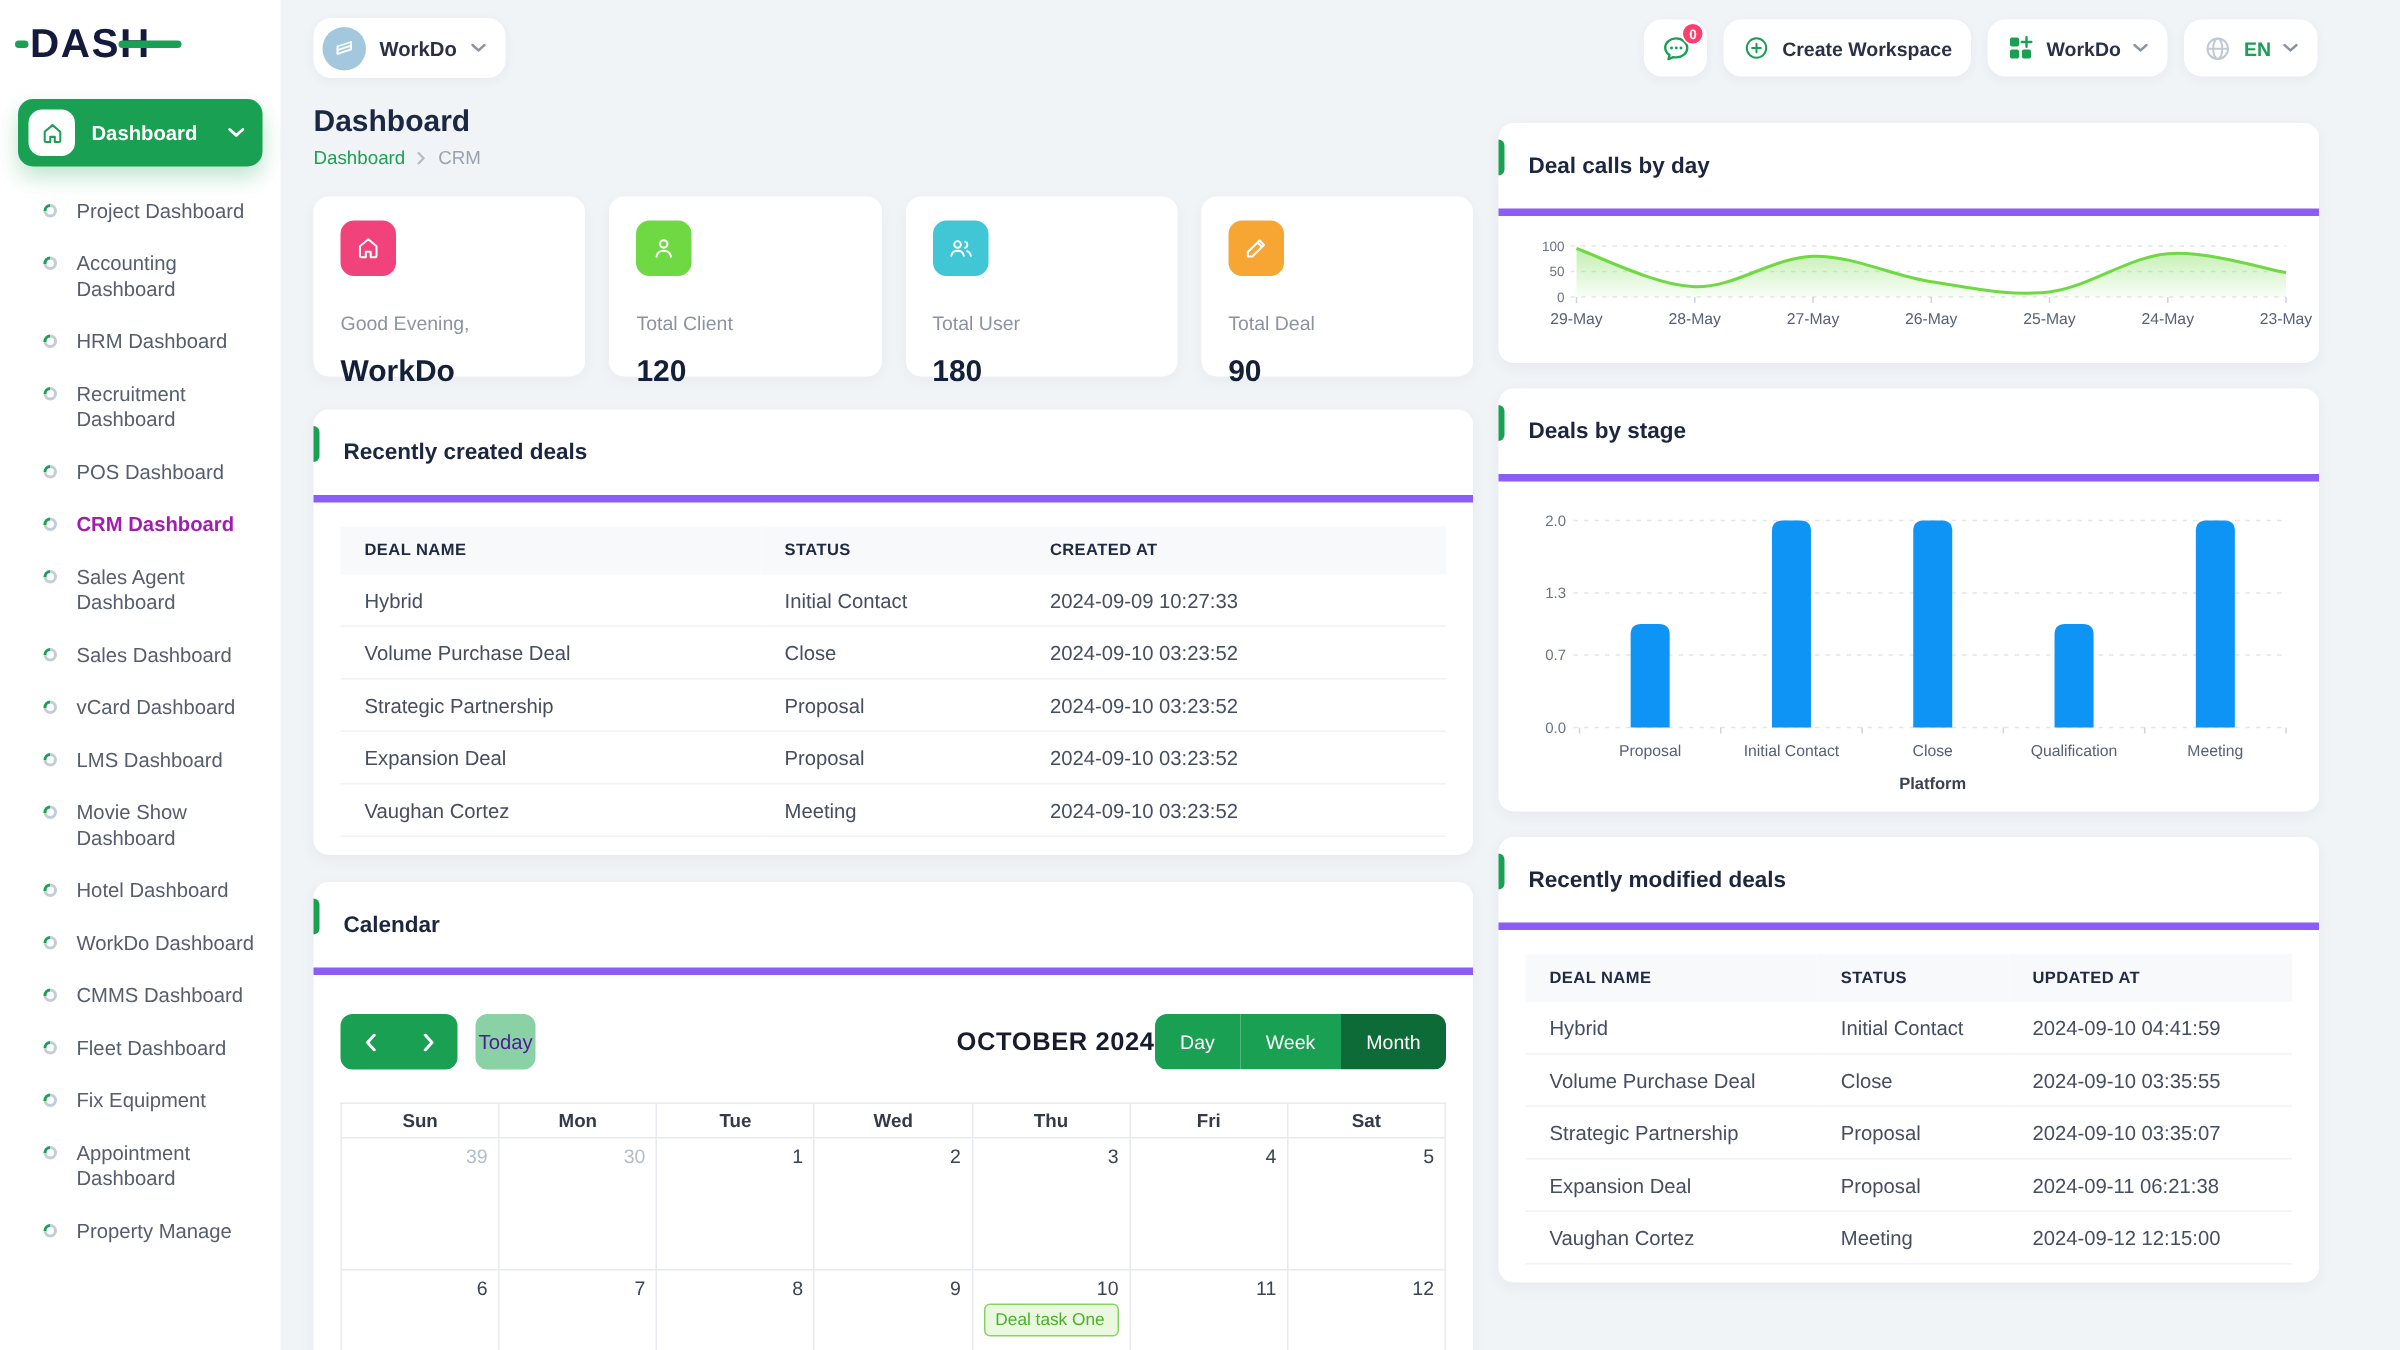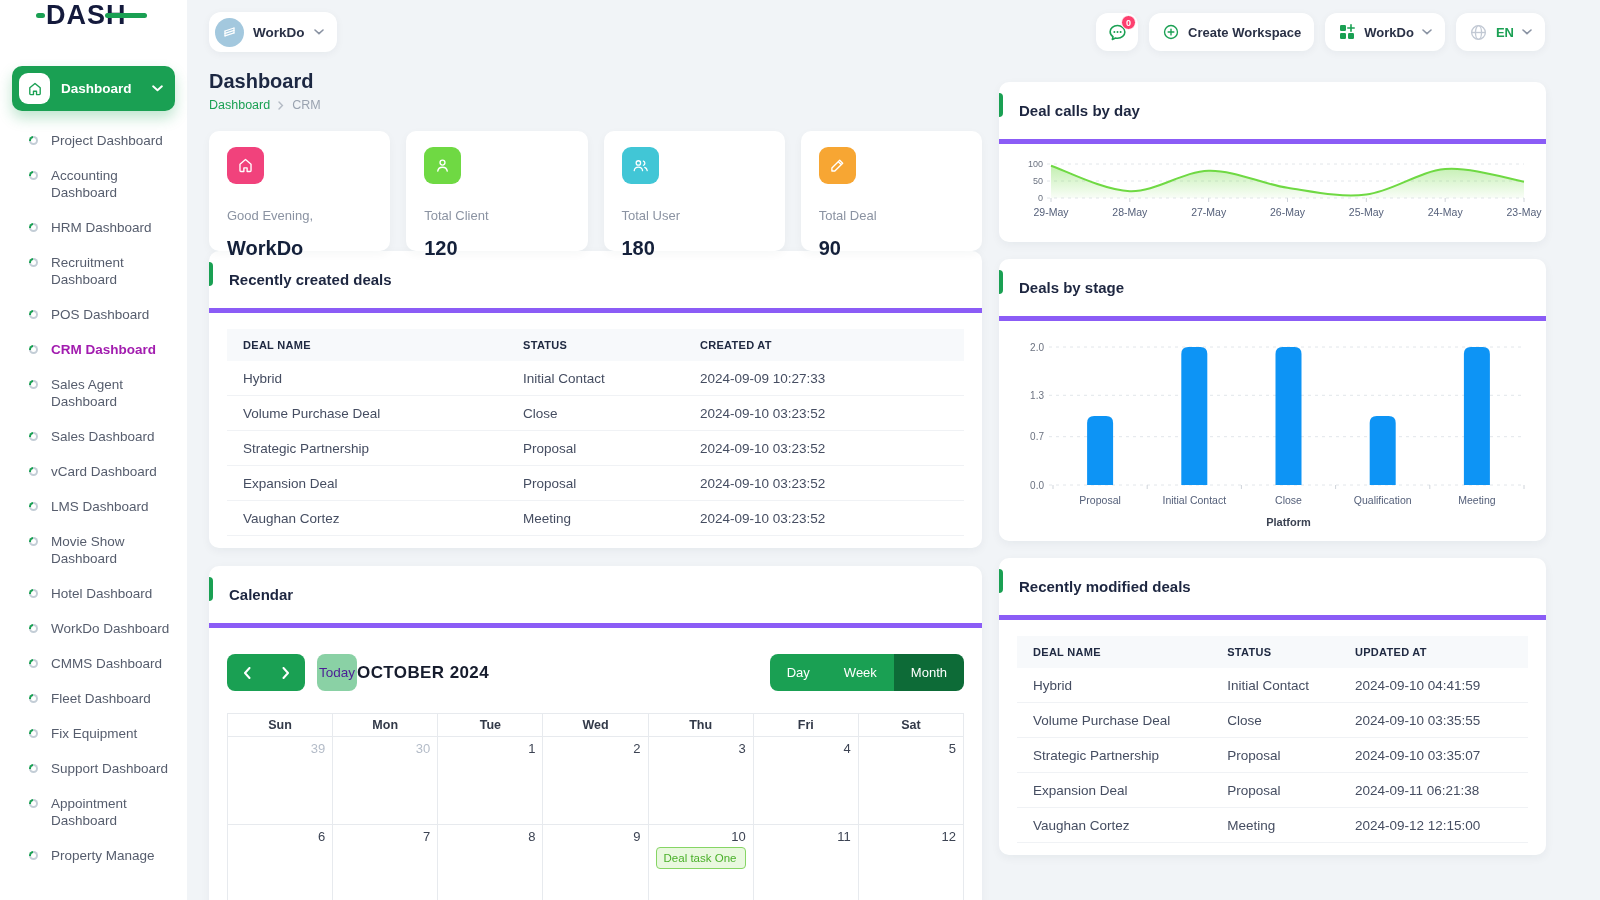--- a/index.html
+++ b/index.html
@@ -1,21 +1,21 @@
 <!DOCTYPE html>
 <html><head>
 <meta charset="utf-8">
 <style>
   * { box-sizing: border-box; margin: 0; padding: 0; }
   html,body { width:1600px; height:900px; overflow:hidden; }
   body { font-family:"Liberation Sans", sans-serif; background:#f1f4f7; color:#39415a; }
 
   
   .sidebar { position:fixed; left:0; top:0; width:187px; height:900px; background:#fff; z-index:5; }
-  .logo { height:58px; display:flex; align-items:flex-start; padding-left:46px; }
+  .logo { height:58px; display:flex; align-items:center; padding-left:20px; }
   .logo-text { position:relative; font-size:27px; font-weight:800; letter-spacing:1px; color:#141a3c; }
   .logo-text::before { content:''; position:absolute; left:-10px; top:13px; width:9px; height:5px; border-radius:3px; background:#1aa053; }
   .logo-text::after { content:''; position:absolute; right:-20px; top:13px; width:42px; height:5px; border-radius:3px; background:#1aa053; }
   .side-group { margin:8px 12px 6px; background:#1aa053; border-radius:10px; height:45px; display:flex; align-items:center; padding:0 12px 0 7px; box-shadow:0 7px 14px rgba(26,160,83,.28); cursor:pointer; }
   .side-group-icon { width:31px; height:31px; background:#fff; border-radius:9px; display:flex; align-items:center; justify-content:center; margin-right:11px; flex:none; }
   .side-group-label { color:#fff; font-size:13.5px; font-weight:700; flex:1; }
   .nav-list { padding-top:6px; }
   .nav-item { display:flex; align-items:flex-start; gap:13px; padding:9px 10px 9px 29px; font-size:13.5px; color:#565d6d; cursor:pointer; line-height:17px; }
   .nav-item .dot { width:9px; height:9px; border-radius:50%; background:conic-gradient(#c3cdd6 0 265deg,#1aa053 265deg 360deg); flex:none; margin-top:4px; }
   .nav-item .dot::after { content:''; display:block; width:5px; height:5px; background:#fff; border-radius:50%; margin:2px; }
@@ -41,41 +41,41 @@
   .breadcrumb { display:flex; align-items:center; margin-top:5px; margin-bottom:19px; }
   .crumb-root { color:#1aa053; font-size:12.5px; cursor:pointer; }
   .crumb-sep { margin:0 8px; display:flex; }
   .crumb-cur { color:#9aa3b0; font-size:12.5px; }
 
   
   .card { background:#fff; border-radius:10px; box-shadow:0 3px 10px rgba(25,39,62,.05); }
   .card-header { position:relative; display:flex; align-items:center; height:62px; padding:0 20px; border-bottom:5px solid #8b5cf6; }
   .card-header::before { content:''; position:absolute; left:0; top:11px; width:4px; height:24px; background:#1aa053; border-radius:0 4px 4px 0; }
   .card-title { font-size:15px; font-weight:700; color:#1d2640; }
-  .mt22 { } .mt18 { margin-top:18px; } .mt17 { margin-top:17px; }
+  .mt22 { margin-top:22px; } .mt18 { margin-top:18px; } .mt17 { margin-top:17px; }
 
   
   .stats-row { display:grid; grid-template-columns:repeat(4,1fr); gap:16px; }
   .stat-card { background:#fff; border-radius:10px; box-shadow:0 3px 10px rgba(25,39,62,.04); height:120px; padding:16px 18px; }
   .stat-icon { width:37px; height:37px; border-radius:9px; display:flex; align-items:center; justify-content:center; }
   .stat-label { margin-top:24px; font-size:13px; color:#8b93a2; }
   .stat-value { margin-top:14px; font-size:20px; font-weight:800; color:#14203a; }
 
   
   .tbl-wrap { padding:16px 18px 12px; }
   table.data { width:100%; border-collapse:collapse; table-layout:fixed; }
   table.data th { background:#f7f9fb; font-size:11px; font-weight:700; color:#202a42; text-align:left; padding:10px 16px; letter-spacing:.3px; }
   table.data td { font-size:13.5px; color:#454d61; padding:9.5px 16px; border-bottom:1px solid #f0f2f5; overflow:hidden; white-space:nowrap; text-overflow:ellipsis; }
 
   
   .cal-toolbar { display:flex; align-items:center; padding:26px 18px 22px; }
   .pn-group { display:flex; background:#1aa053; border-radius:8px; height:37px; width:78px; overflow:hidden; }
   .pn-btn { flex:1; display:flex; align-items:center; justify-content:center; cursor:pointer; }
   .today-btn { margin-left:12px; height:37px; padding:0 2px; background:#8ad1a5; color:#4c1d95; border-radius:8px; font-size:13.5px; display:flex; align-items:center; cursor:pointer; }
-  .cal-title { flex:1; text-align:left; font-size:17px; font-weight:800; color:#161c2d; letter-spacing:.4px; }
+  .cal-title { flex:1; text-align:right; font-size:17px; font-weight:800; color:#161c2d; letter-spacing:.4px; }
   .view-group { display:flex; border-radius:8px; overflow:hidden; height:37px; }
   .view-btn { padding:0 17px; background:#1aa053; color:#fff; font-size:13px; display:flex; align-items:center; cursor:pointer; }
   .view-btn.active { background:#0d6b37; }
   .cal-table { width:calc(100% - 36px); margin:0 18px; border-collapse:collapse; table-layout:fixed; }
   .cal-table th { border:1px solid #e7eaee; font-size:12.5px; font-weight:700; color:#333a49; padding:4px 0; }
   .cal-table td { border:1px solid #e7eaee; height:88px; vertical-align:top; text-align:right; padding:4px 7px; font-size:13px; color:#3c4353; }
   .cal-table td .num { display:block; }
   .cal-table td.muted .num { color:#b4bcc8; }
   .evt { display:block; margin-top:3px; background:#e9f8df; border:1px solid #86d564; color:#4ab02a; font-size:11.5px; text-align:left; padding:4px 7px; border-radius:4px; cursor:pointer; }
 
@@ -163,24 +163,20 @@
           <span class="dot"></span>
           <span class="nav-label">CMMS Dashboard</span>
         </div>
         <div class="nav-item">
           <span class="dot"></span>
           <span class="nav-label">Fleet Dashboard</span>
         </div>
         <div class="nav-item">
           <span class="dot"></span>
           <span class="nav-label">Fix Equipment</span>
-        </div>
-        <div class="nav-item">
-          <span class="dot"></span>
-          <span class="nav-label">Support Dashboard</span>
         </div>
         <div class="nav-item">
           <span class="dot"></span>
           <span class="nav-label">Appointment Dashboard</span>
         </div>
         <div class="nav-item">
           <span class="dot"></span>
           <span class="nav-label">Property Manage</span>
         </div>
       </nav>

